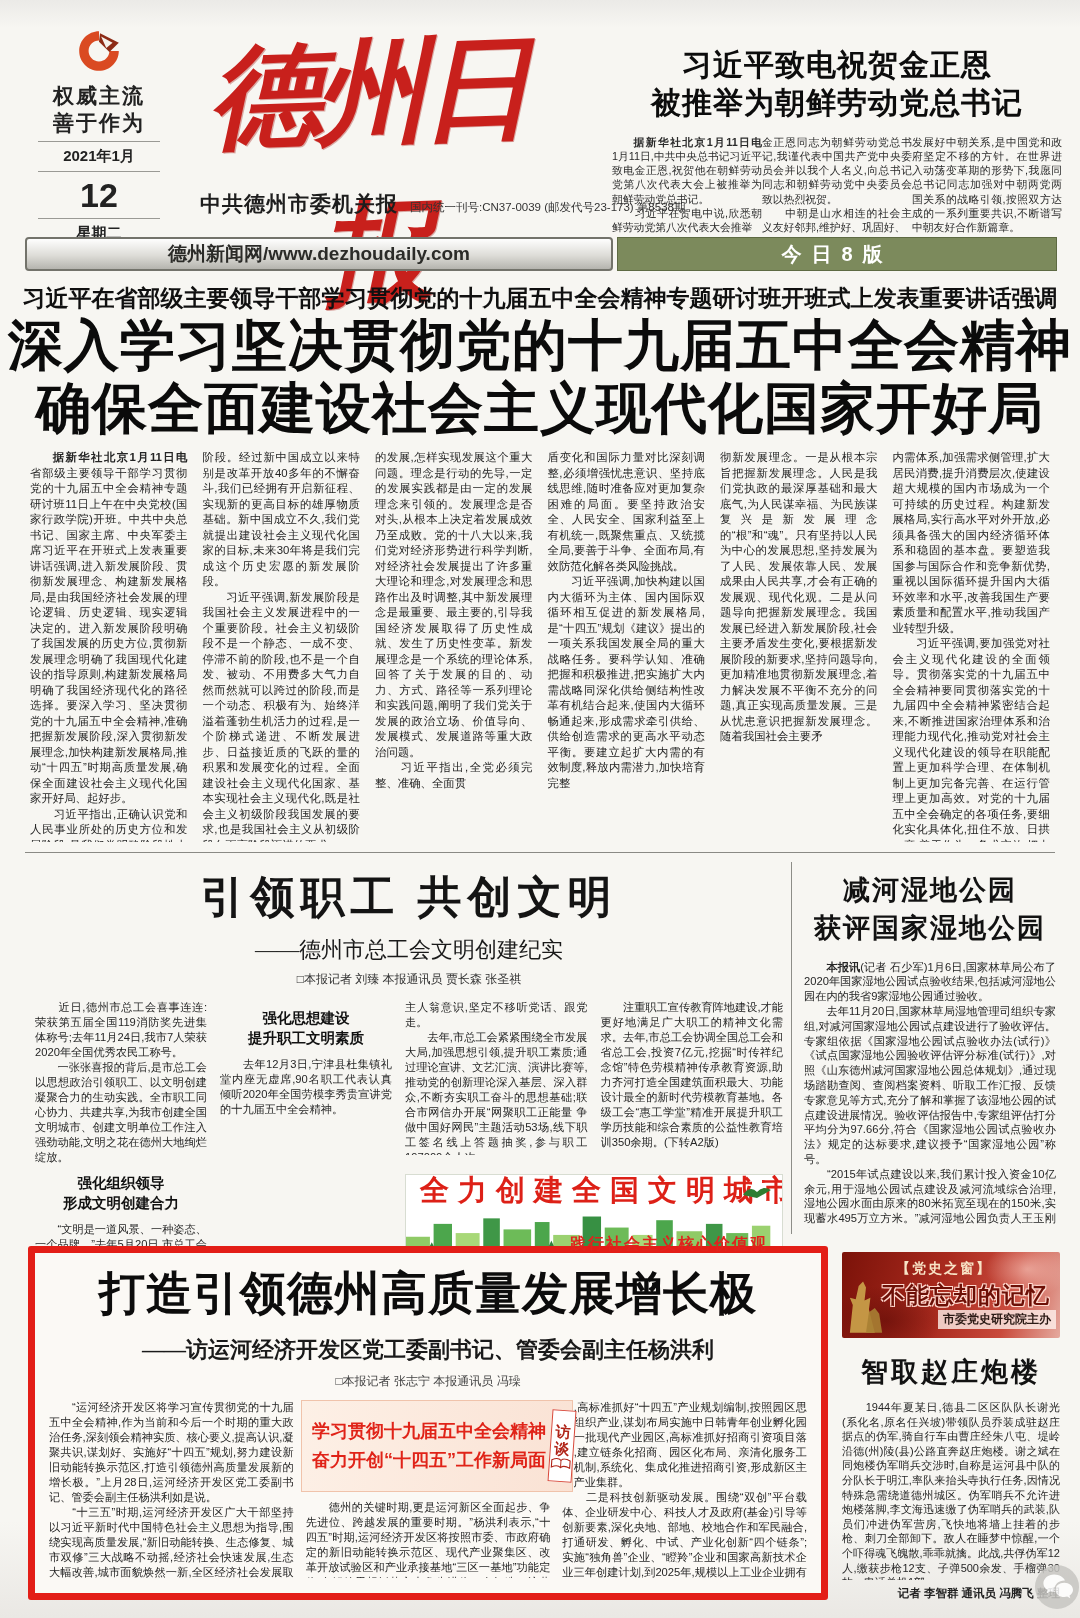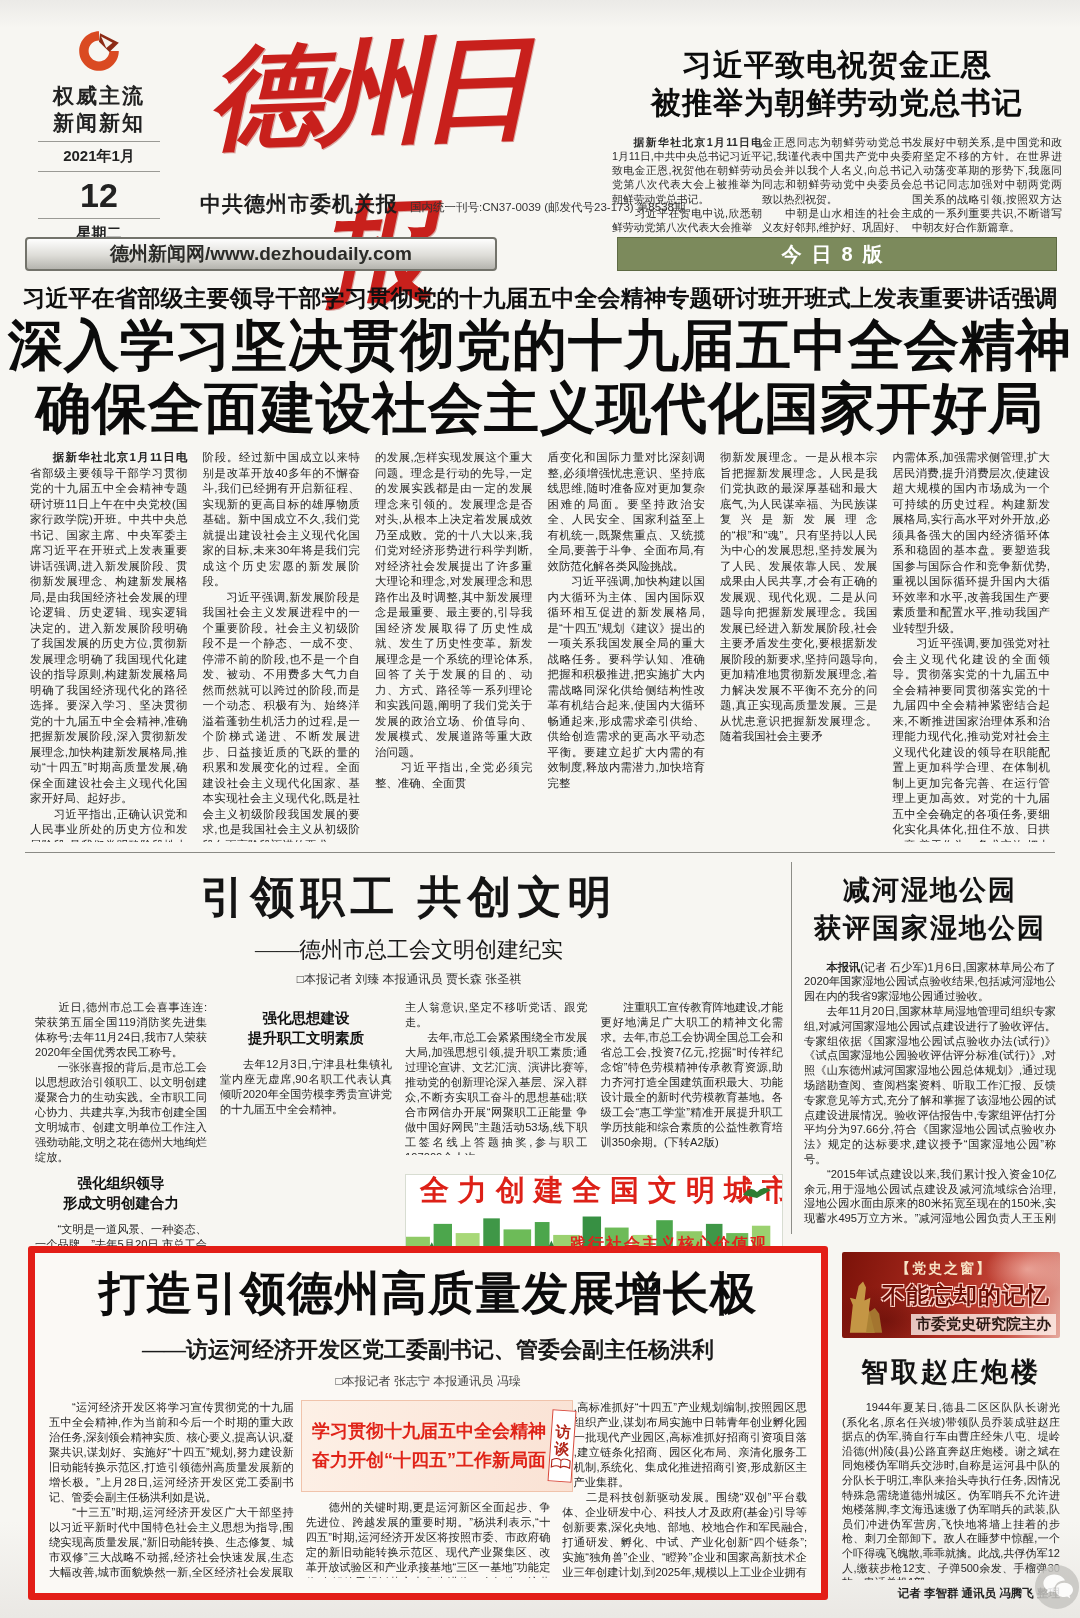--- a/index.html
+++ b/index.html
@@ -30,21 +30,21 @@
   .pub-info .issue{font-size:11.5px;color:#333;}
 
   
   .top-news{left:612px;top:46px;width:450px;}
   .tn-h{font-size:30px;font-weight:900;text-align:center;line-height:1.28;color:#0c0c0c;letter-spacing:1px;}
   .tn-cols{display:flex;gap:0;margin-top:12px;height:104px;overflow:hidden;
            font-size:10.8px;line-height:14.2px;color:#2a2a2a;}
   .tn-cols p{flex:1;margin:0;}
 
   
-  .bar-web{left:25px;top:237px;width:472px;height:34px;border:2px solid #73736b;border-radius:4px;
+  .bar-web{left:25px;top:237px;width:588px;height:34px;border:2px solid #73736b;border-radius:4px;
            background:linear-gradient(180deg,#fefefe 0,#dddcd7 55%,#b5b4ae 100%);
            display:flex;align-items:center;justify-content:center;
            font-size:19px;font-weight:700;color:#2b2b28;box-sizing:border-box;}
   .bar-pages{left:617px;top:237px;width:440px;height:34px;background:#7c8a5c;border:1px solid #5e6a43;
            display:flex;align-items:center;justify-content:center;color:#fff;
            font-size:20px;font-weight:700;letter-spacing:10px;box-sizing:border-box;}
 
   
   .kicker{left:0;top:283px;width:100%;text-align:center;font-size:23px;font-weight:800;color:#101010;}
   .main-headline{left:0;top:314px;width:100%;text-align:center;font-weight:900;color:#0b0b0b;
@@ -109,21 +109,21 @@
   .histbox{left:842px;top:1252px;width:218px;}
   .hist-art{position:relative;height:86px;overflow:hidden;border-radius:2px;
         background:
           radial-gradient(60px 40px at 85% 20%,rgba(255,220,210,.55),rgba(255,220,210,0) 70%),
           radial-gradient(80px 50px at 20% 80%,rgba(90,10,5,.55),rgba(90,10,5,0) 70%),
           linear-gradient(105deg,#7b1209 0,#a92a1e 45%,#c94a3c 75%,#e5a99e 100%);}
   .hist-statue{position:absolute;left:2px;bottom:0;}
   .hist-tag{position:absolute;left:54px;top:8px;font-size:14px;font-weight:800;color:#f8e3c6;letter-spacing:2px;}
   .hist-title{position:absolute;left:40px;top:28px;font-size:23px;font-weight:900;color:#6d0f06;letter-spacing:1px;
         text-shadow:-1px -1px 0 #ffd9cf,1px -1px 0 #ffd9cf,-1px 1px 0 #ffd9cf,1px 1px 0 #ffd9cf;}
-  .hist-org{position:absolute;right:4px;bottom:3px;font-size:15px;font-weight:800;color:#2b1a15;
+  .hist-org{position:absolute;right:4px;bottom:9px;font-size:12px;font-weight:800;color:#2b1a15;
         background:rgba(255,245,240,.78);padding:1px 5px;text-align:right;}
   .hb-h{font-family:"Liberation Serif",serif;font-weight:900;font-size:27px;text-align:center;
         letter-spacing:3px;margin-top:16px;color:#121212;}
   .hb-body{margin-top:10px;font-size:11px;line-height:14.6px;color:#262626;height:180px;overflow:hidden;}
   .hb-credit{margin-top:6px;text-align:right;font-size:11.5px;font-weight:700;color:#222;}
 
   
   .watermark{right:0;bottom:8px;display:flex;align-items:center;gap:6px;z-index:9;opacity:.85;}
   .wm-text{font-size:38px;font-weight:800;letter-spacing:1px;color:rgba(250,250,250,.22);
            -webkit-text-stroke:2.2px rgba(105,105,105,.72);white-space:nowrap;}
@@ -135,21 +135,21 @@
 
   <div class="abs datebox">
     <div class="logo">
       <svg width="50" height="50" viewBox="0 0 48 48">
         <path d="M24 5 C13.5 5 5 13.5 5 24 C5 34.5 13.5 43 24 43 C34.5 43 43 34.5 43 24 L34 24 C34 29.5 29.5 34 24 34 C18.5 34 14 29.5 14 24 C14 18.5 18.5 14 24 14 Z" fill="#da4a22"></path>
         <path d="M25 7 L43 16 L34 25 L24 15 Z" fill="#8d2b16"></path>
         <path d="M26 10 L37 16 L31 21 Z" fill="#f4f1ec"></path>
       </svg>
     </div>
     <div class="slog">权威主流</div>
-    <div class="slog">新闻新知</div>
+    <div class="slog">善于作为</div>
     <hr class="dsep">
     <div class="d-month">2021年1月</div>
     <hr class="dsep">
     <div class="d-day">12</div>
     <hr class="dsep">
     <div class="d-week">星期二</div>
     <div class="d-lunar">农历庚子年十一月廿九</div>
   </div>
 
   <div class="abs paper-title">德州日报</div>

